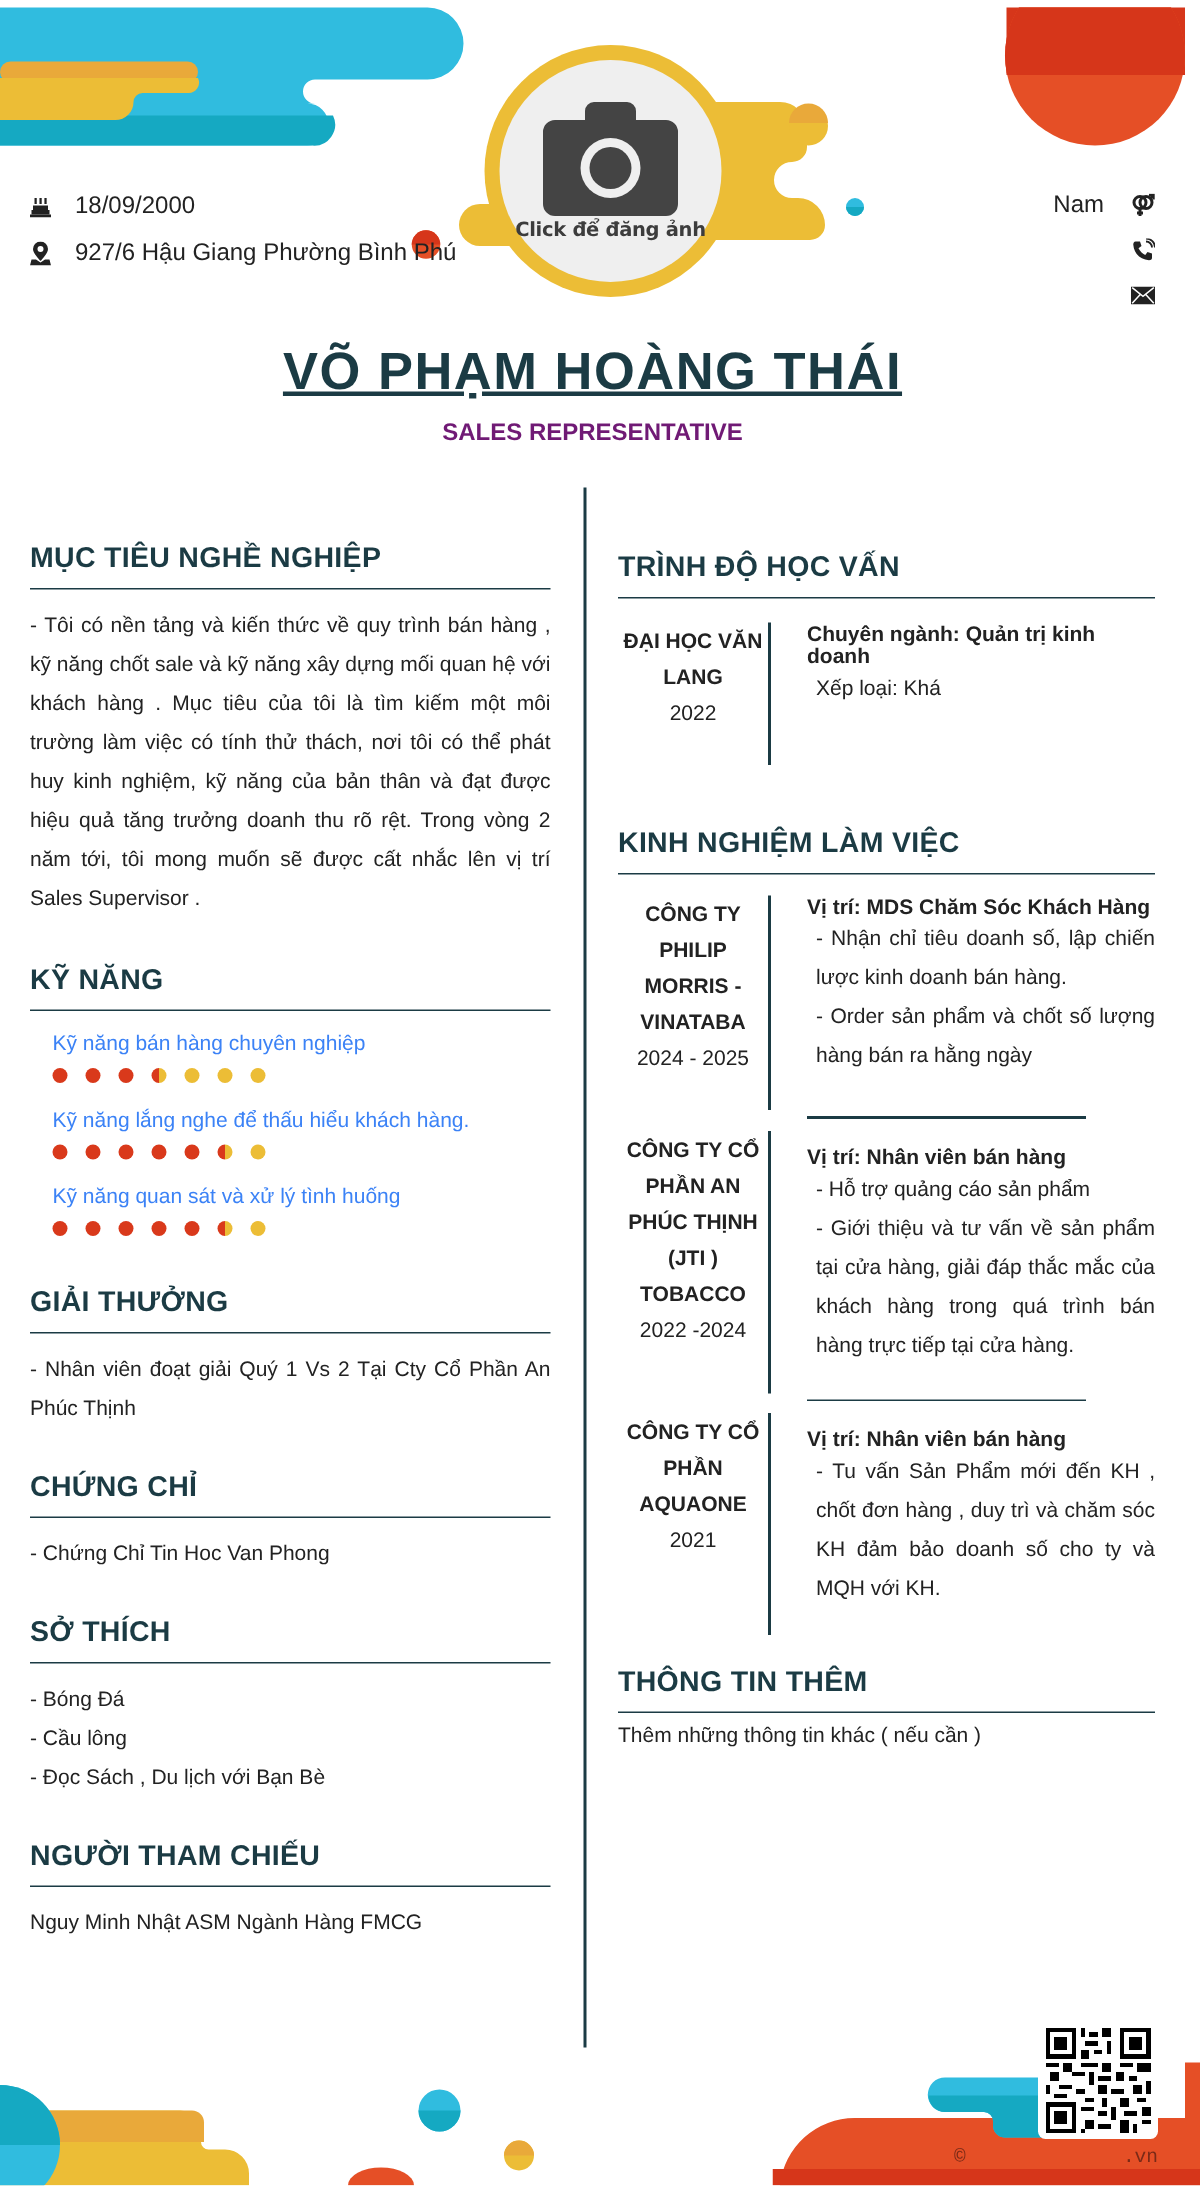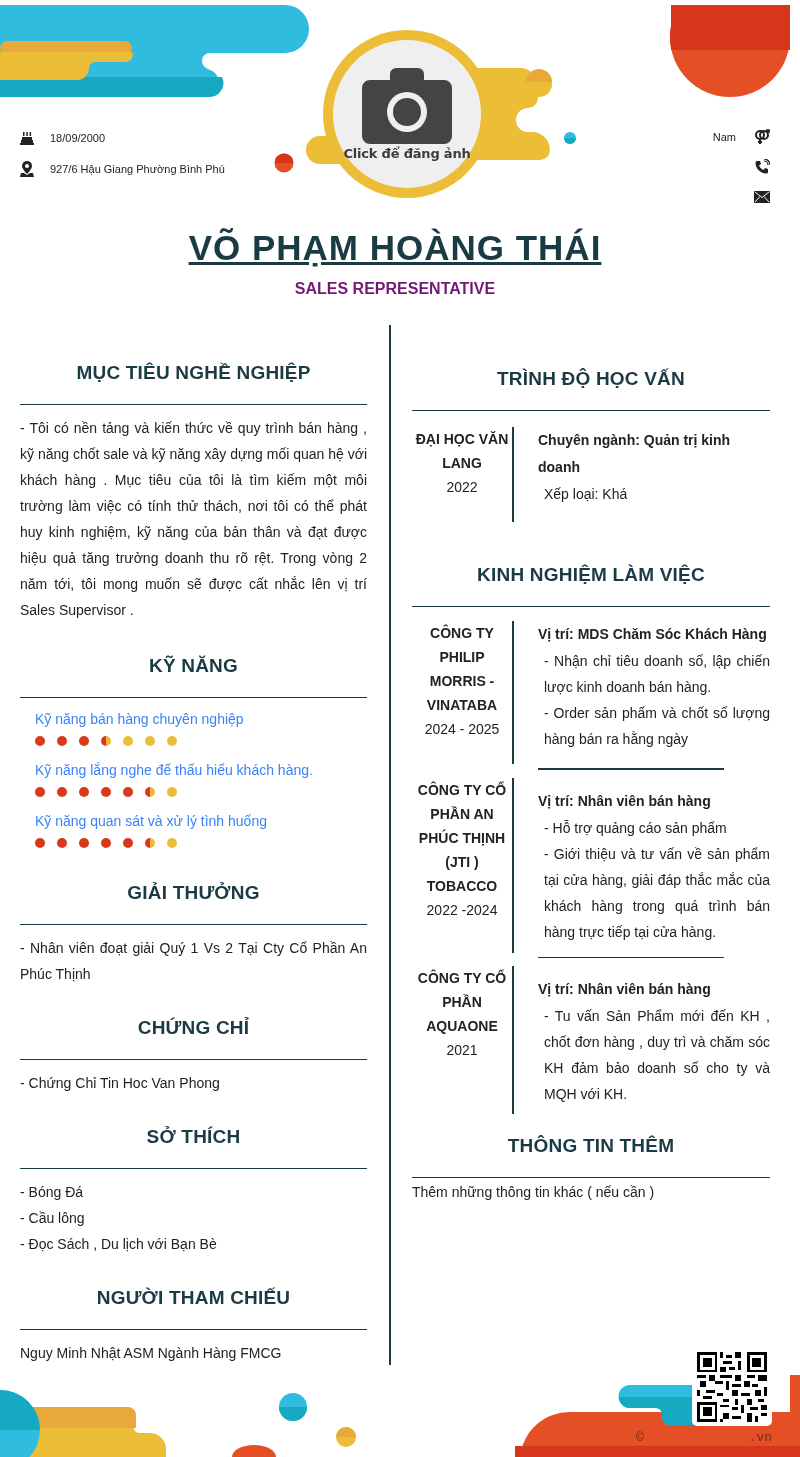--- a/index.html
+++ b/index.html
@@ -3,55 +3,55 @@
 <meta charset="utf-8">
 <style>
   * { box-sizing: border-box; margin: 0; padding: 0; }
   html, body { width: 800px; height: 1457px; background: #ffffff; overflow: hidden; }
   body { position: relative; font-family: "Liberation Sans", "DejaVu Sans", sans-serif; color: #1f1f1f; }
 
   .deco { position: absolute; }
 
   
   .contact-left { position: absolute; left: 20px; top: 122px; }
-  .contact-row { display: flex; align-items: center; height: 31px; font-size: 11px; color: #222; }
+  .contact-row { display: flex; align-items: center; height: 31px; font-size: 16px; color: #222; }
   .contact-row .ico { width: 30px; display: inline-flex; align-items: center; justify-content: flex-start; }
   .contact-right { position: absolute; right: 30px; top: 122px; text-align: right; }
   .contact-right .contact-row { justify-content: flex-end; height: 30px; }
   .contact-right .ico { width: 20px; justify-content: flex-end; margin-left: 14px; }
 
   .photo { position: absolute; left: 333px; top: 40px; width: 148px; height: 148px; border-radius: 50%; background: #efefef; display: flex; flex-direction: column; align-items: center; justify-content: center; cursor: pointer; }
   .photo-label { font-size: 13px; color: #3c3c3c; margin-top: 2px; font-family: "DejaVu Sans", sans-serif; letter-spacing: -0.2px; font-weight: bold; }
 
   .name { position: absolute; left: 0; width: 790px; top: 228px; text-align: center; font-size: 35px; font-weight: 700; color: #1b3b44; letter-spacing: 1px; text-decoration: underline; }
   .job-title { position: absolute; left: 0; width: 790px; top: 280px; text-align: center; font-size: 16px; font-weight: 700; color: #701a75; }
 
   .divider-v { position: absolute; left: 389px; top: 325px; width: 2px; height: 1040px; background: #1b3b44; }
 
   .col-left { position: absolute; left: 20px; top: 362px; width: 347px; }
   .col-right { position: absolute; left: 412px; top: 368px; width: 358px; }
 
-  .sec-title { font-size: 19px; font-weight: 700; color: #1b3b44; padding-bottom: 20px; border-bottom: 1.5px solid #1b3b44; margin-bottom: 10px; letter-spacing: 0.2px; text-align: center; }
+  .sec-title { font-size: 19px; font-weight: 700; color: #1b3b44; padding-bottom: 8px; border-bottom: 1.5px solid #1b3b44; margin-bottom: 10px; letter-spacing: 0.2px; }
   .para { font-size: 14px; line-height: 26px; text-align: justify; color: #222; }
   .line { font-size: 14px; line-height: 26px; color: #222; }
 
   .skill { margin-left: 15px; margin-top: 6px; }
   .skill-name { font-size: 14px; line-height: 22px; color: #3b82f6; }
   .dots { display: flex; gap: 12px; margin-top: 6px; margin-bottom: 13px; }
   .dot { width: 10px; height: 10px; border-radius: 50%; }
   .dot.full { background: #d9391b; }
   .dot.half { background: linear-gradient(90deg, #d9391b 50%, #ecbd36 50%); }
   .dot.empty { background: #ecbd36; }
 
   .entry { display: flex; }
   .entry-left { width: 100px; text-align: center; font-size: 14px; line-height: 24px; padding-right: 0; color: #222; }
   .entry-left b { font-weight: 700; }
   .entry-bar { width: 2px; background: #1b3b44; margin: 0 24px 0 0; }
   .entry-right { flex: 1; font-size: 14px; line-height: 26px; color: #222; }
-  .entry-right .pos { font-weight: 700; line-height: 27px; }
+  .entry-right .pos { font-weight: 700; line-height: 15px; }
   .entry-right .desc { padding-left: 6px; text-align: justify; }
   .entry-sep { width: 186px; height: 1.5px; background: #1b3b44; margin: 4px 0 0 126px; }
 </style>
 </head>
 <body>
 
 <svg class="deco" style="left:0;top:0" width="320" height="100" viewBox="0 0 320 100">
   <path d="M0 5 H285 a22 22 0 0 1 0 48 H210 a8 8 0 0 0 0 16 H205 a14 14 0 0 1 0 28 H0 Z" fill="#30bcdf"></path>
   <path d="M0 77 H222 a14 14 0 0 1 -14 20 H0 Z" fill="#15a9c2"></path>
   <rect x="0" y="41" width="132" height="14" rx="7" fill="#e9a93a"></rect>

